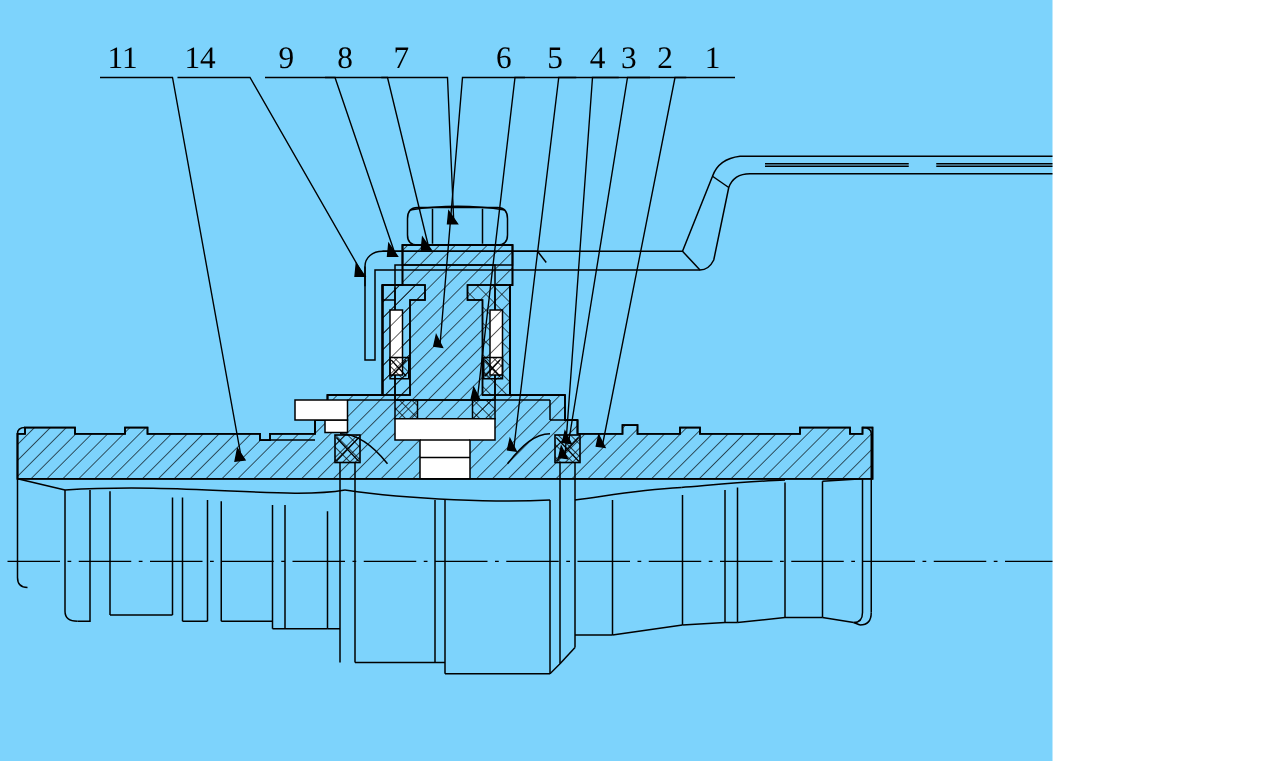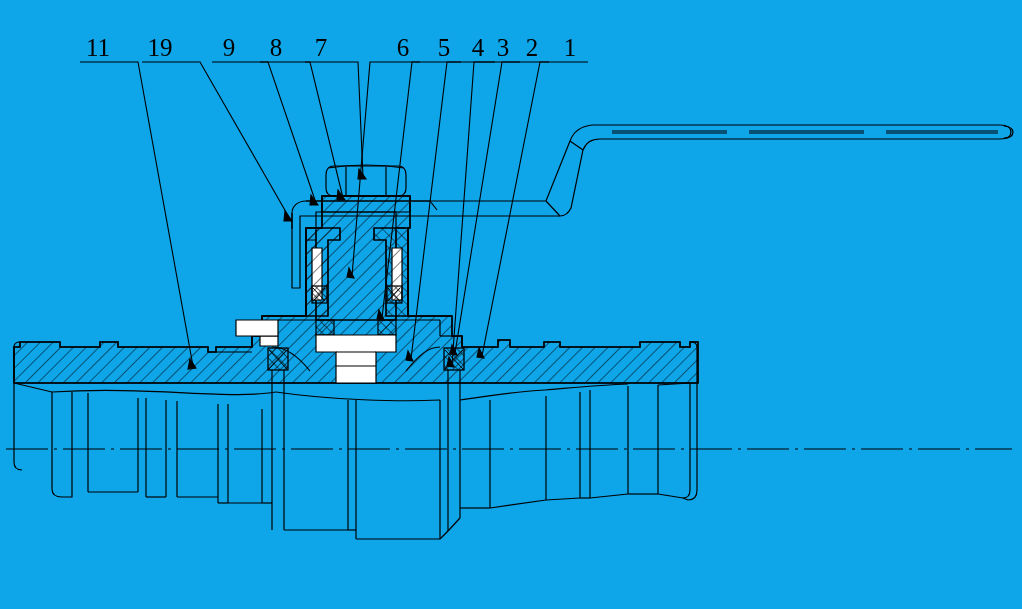--- a/index.html
+++ b/index.html
@@ -1,17 +1,17 @@
 <!DOCTYPE html>
 <html><head>
 <meta charset="utf-8">
 <style>
   html,body{margin:0;padding:0;background:#ffffff;}
   body{font-family:"Liberation Serif",serif;}
-  #sheet{position:relative;width:1022px;height:609px;background:#0ea5e9;overflow:hidden;}
+  #sheet{position:relative;width:842px;height:609px;background:#7dd3fc;overflow:hidden;}
   #drawing{position:absolute;left:0;top:0;width:1022px;height:609px;}
   .callout-label{
     position:absolute;
     font-family:"Liberation Serif","DejaVu Serif",serif;
     font-size:25px;
     line-height:25px;
     color:#000;
     transform:translate(-50%,-50%);
     white-space:nowrap;
     user-select:none;
@@ -309,21 +309,21 @@
             <path d="M 588,62 L 540,62 L 482,356"></path>
             <path d="M 479,348 L 484,358 L 477,357 Z" fill="#000"></path>
           </g>
       </g>
 
     </g>
   </svg>
 
   <div id="labels">
       <div class="callout-label" style="left: 98px; top: 47px;">11</div>
-      <div class="callout-label" style="left: 160px; top: 47px;">19</div>
+      <div class="callout-label" style="left: 160px; top: 47px;">14</div>
       <div class="callout-label" style="left: 229px; top: 47px;">9</div>
       <div class="callout-label" style="left: 276px; top: 47px;">8</div>
       <div class="callout-label" style="left: 321px; top: 47px;">7</div>
       <div class="callout-label" style="left: 403px; top: 47px;">6</div>
       <div class="callout-label" style="left: 444px; top: 47px;">5</div>
       <div class="callout-label" style="left: 478px; top: 47px;">4</div>
       <div class="callout-label" style="left: 503px; top: 47px;">3</div>
       <div class="callout-label" style="left: 532px; top: 47px;">2</div>
       <div class="callout-label" style="left: 570px; top: 47px;">1</div>
     </div>

